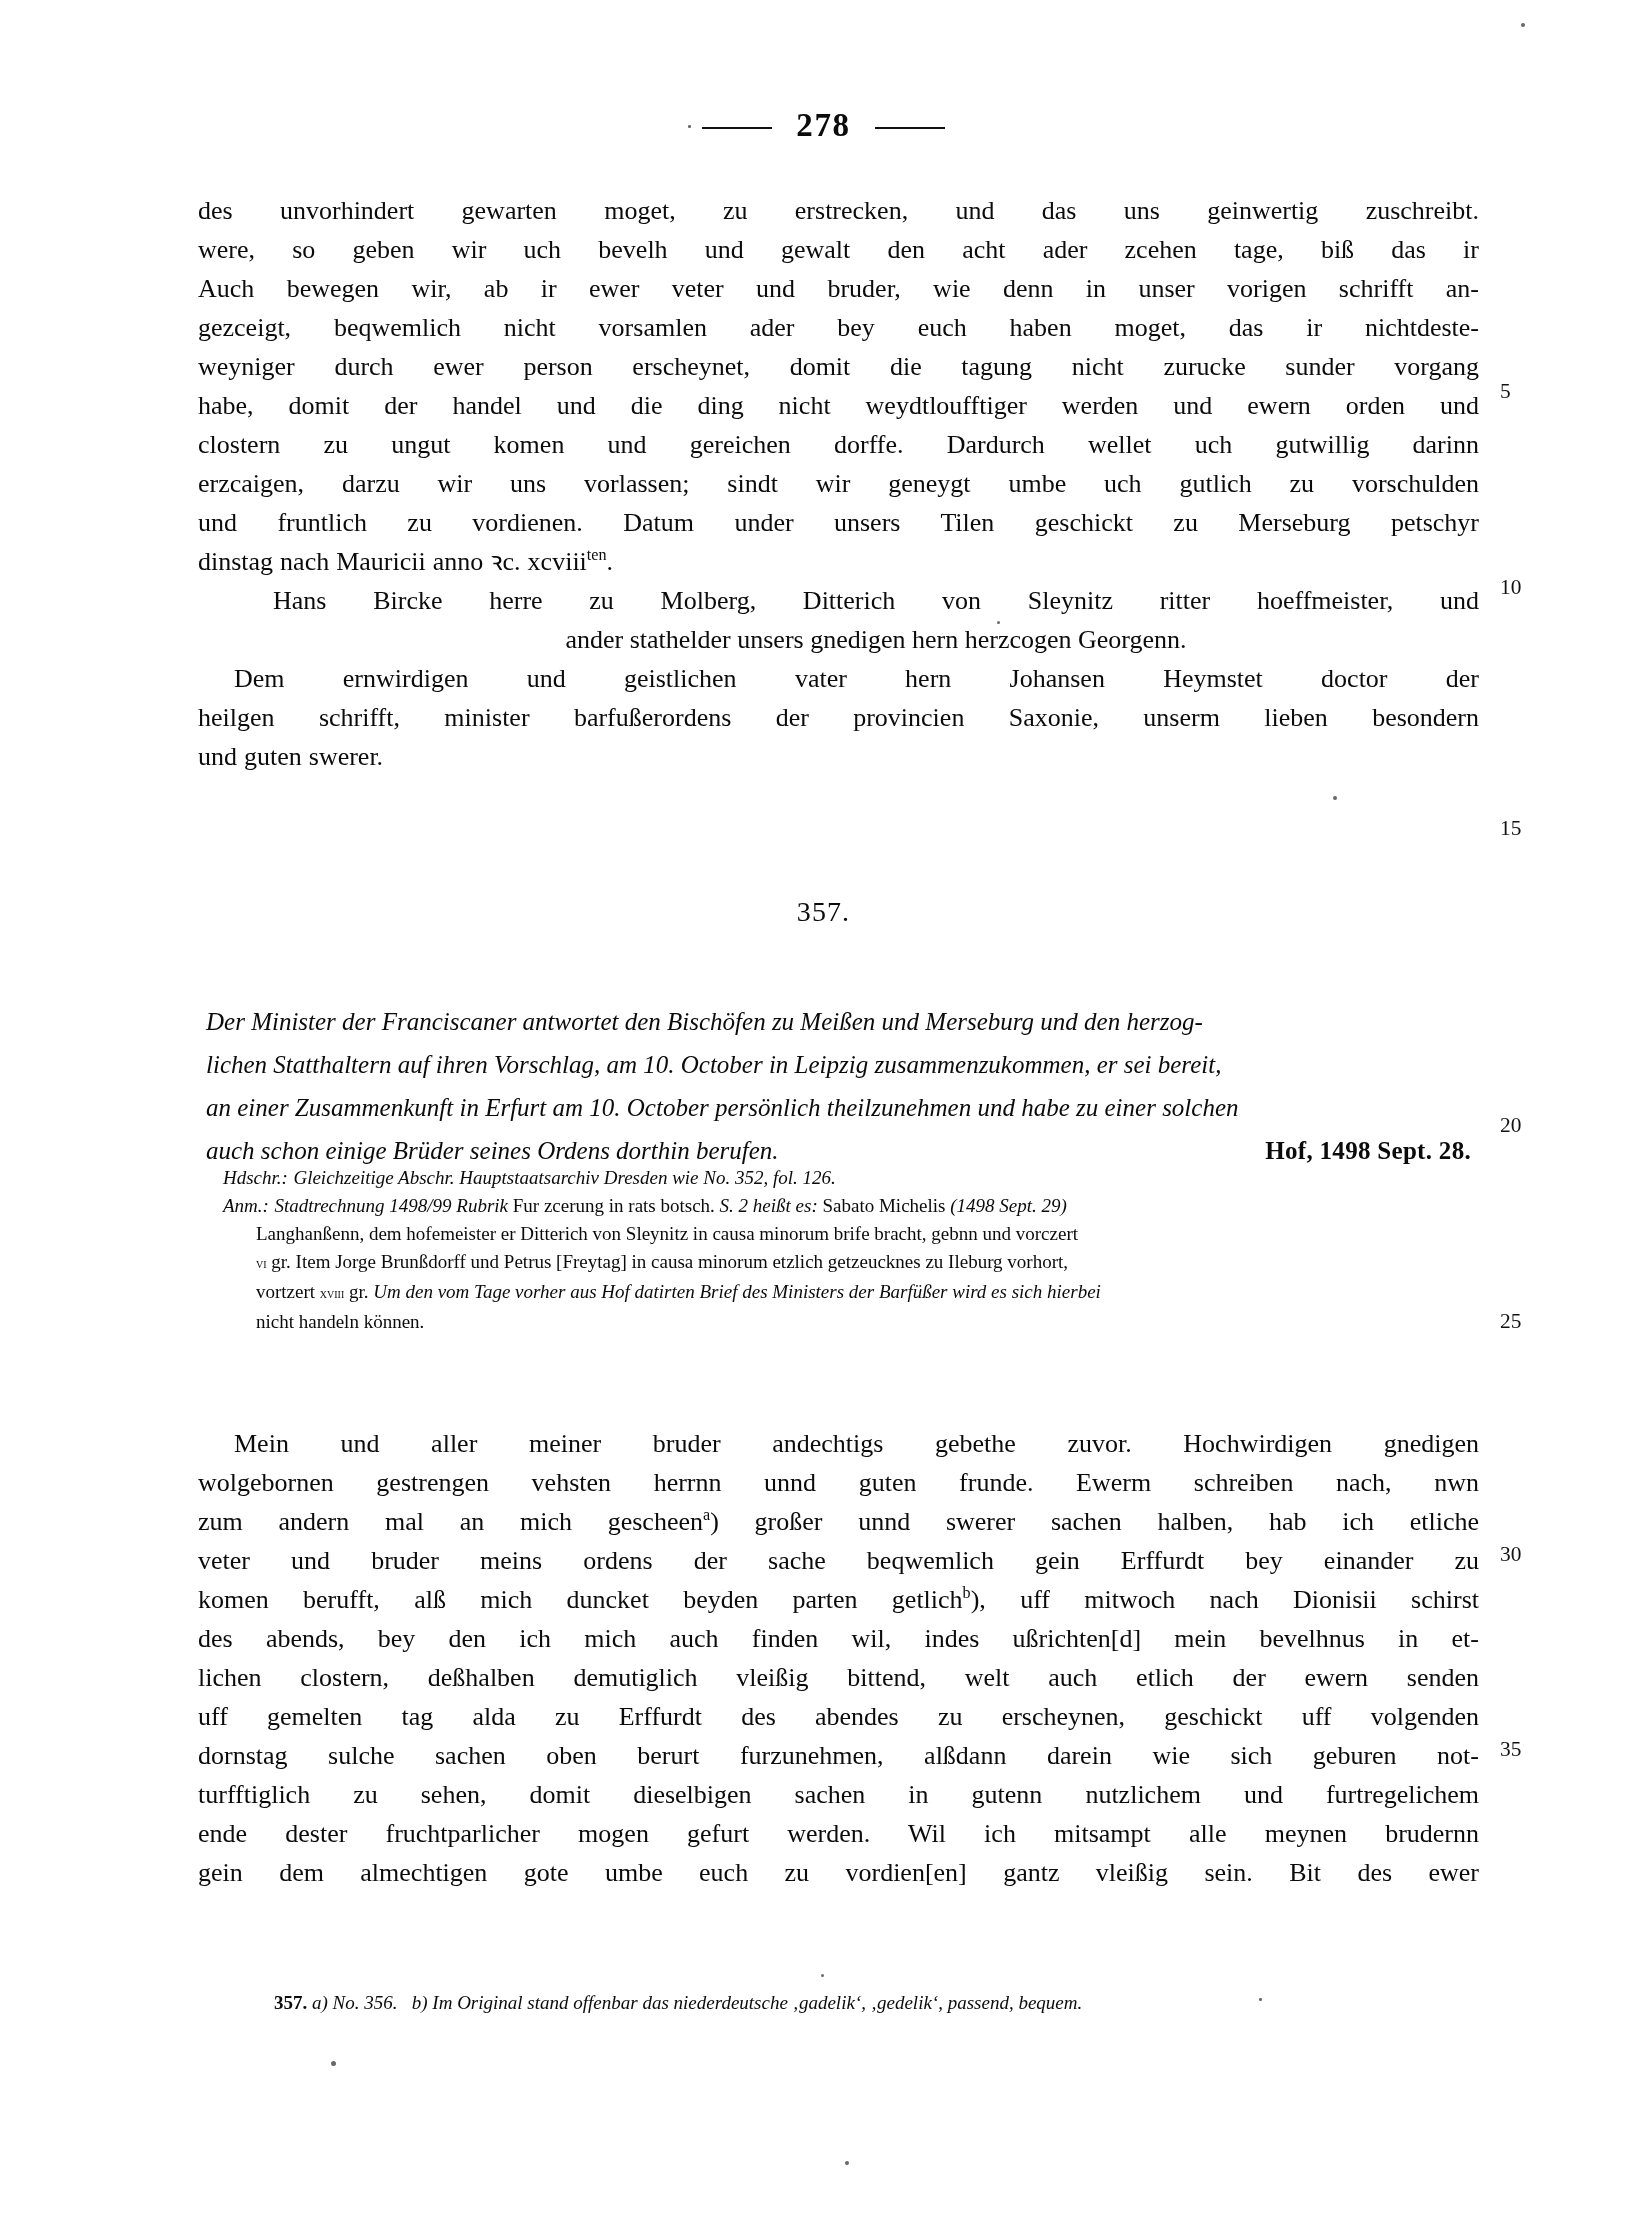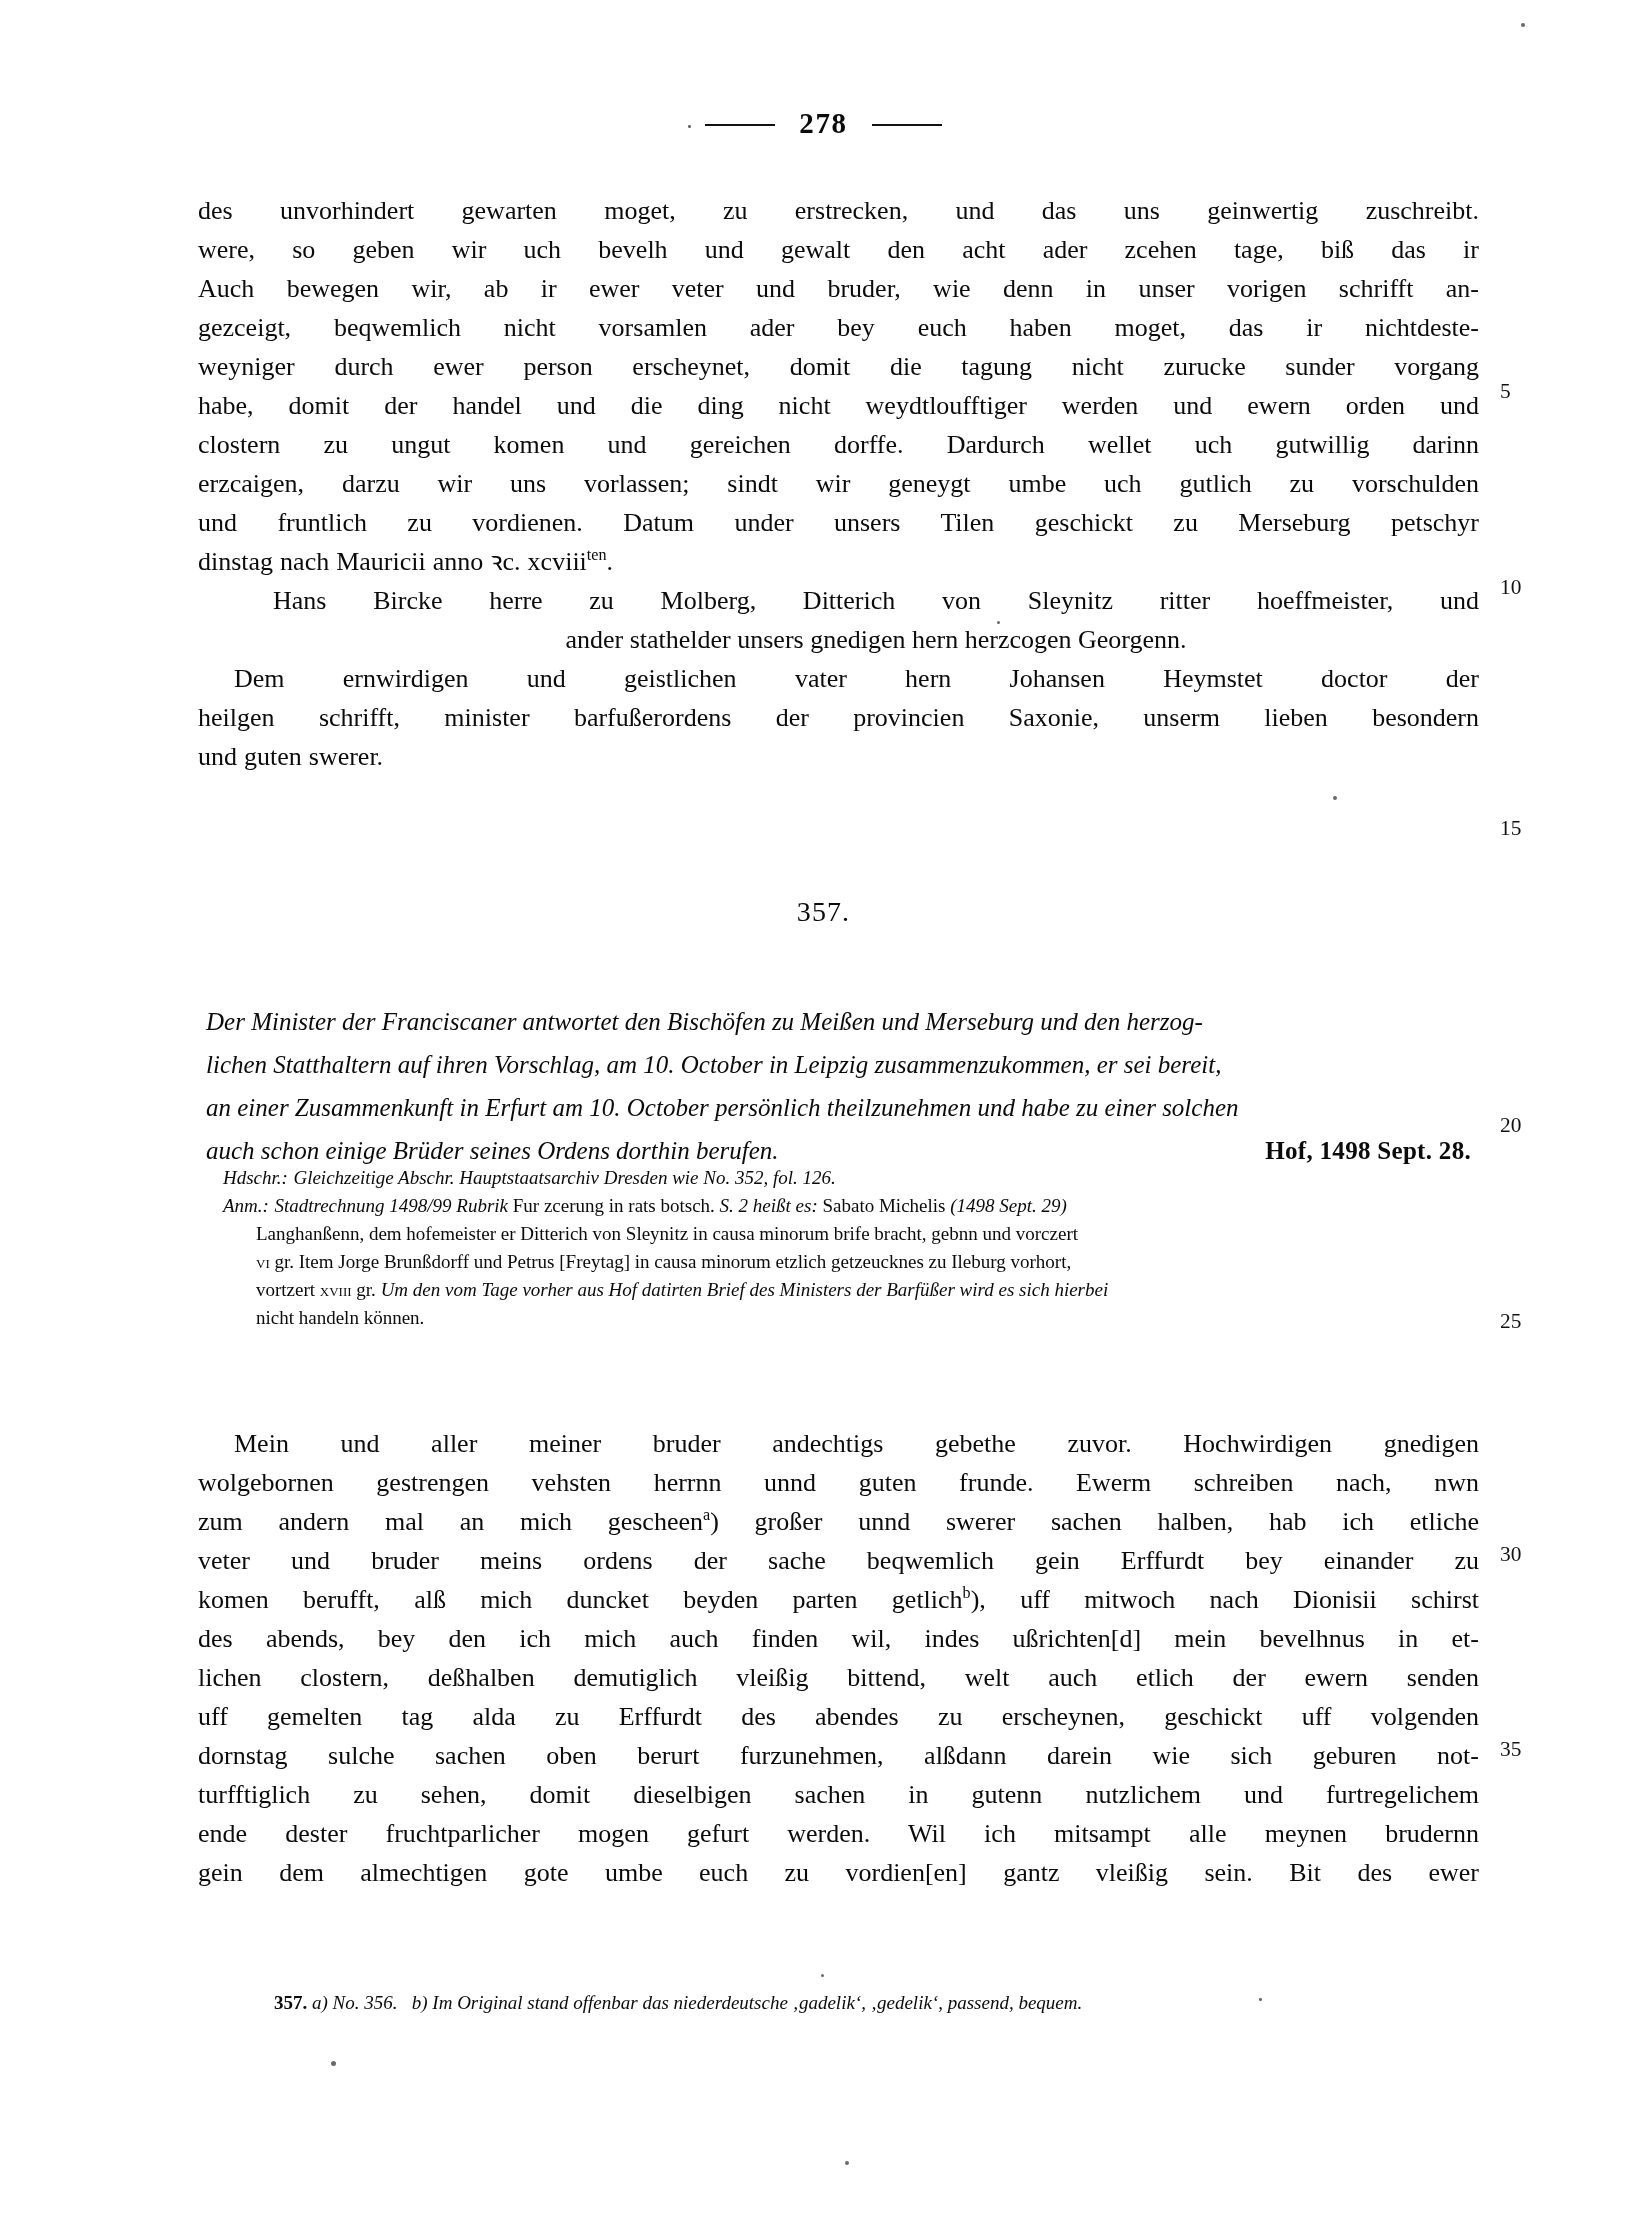--- a/index.html
+++ b/index.html
@@ -43,21 +43,21 @@
   }
   .runhead .rule {
     display: inline-block;
     width: 70px;
     height: 2.2px;
     background: #111;
     vertical-align: 7.1px;
   }
   .runhead .folio {
     display: inline-block;
-    font-size: 29px;
+    font-size: 33px;
     font-weight: bold;
     letter-spacing: 1.6px;
     margin: 0 24px;
   }
 
   
   .body-p {
     font-size: 26px;
     line-height: 39px;
     text-align: justify;
@@ -122,21 +122,21 @@
     font-size: 19px;
     line-height: 28px;
     text-align: justify;
     text-align-last: left;
     margin: 0;
     padding-left: 25px;
   }
   .apparatus .it { font-style: italic; }
   .apparatus .sc {
     font-variant: small-caps;
-    font-size: 18px;
+    font-size: 14px;
   }
   .app-cont {
     padding-left: 58px;
   }
 
   
   .footnote {
     position: absolute;
     left: 274px;
     width: 1129px;

